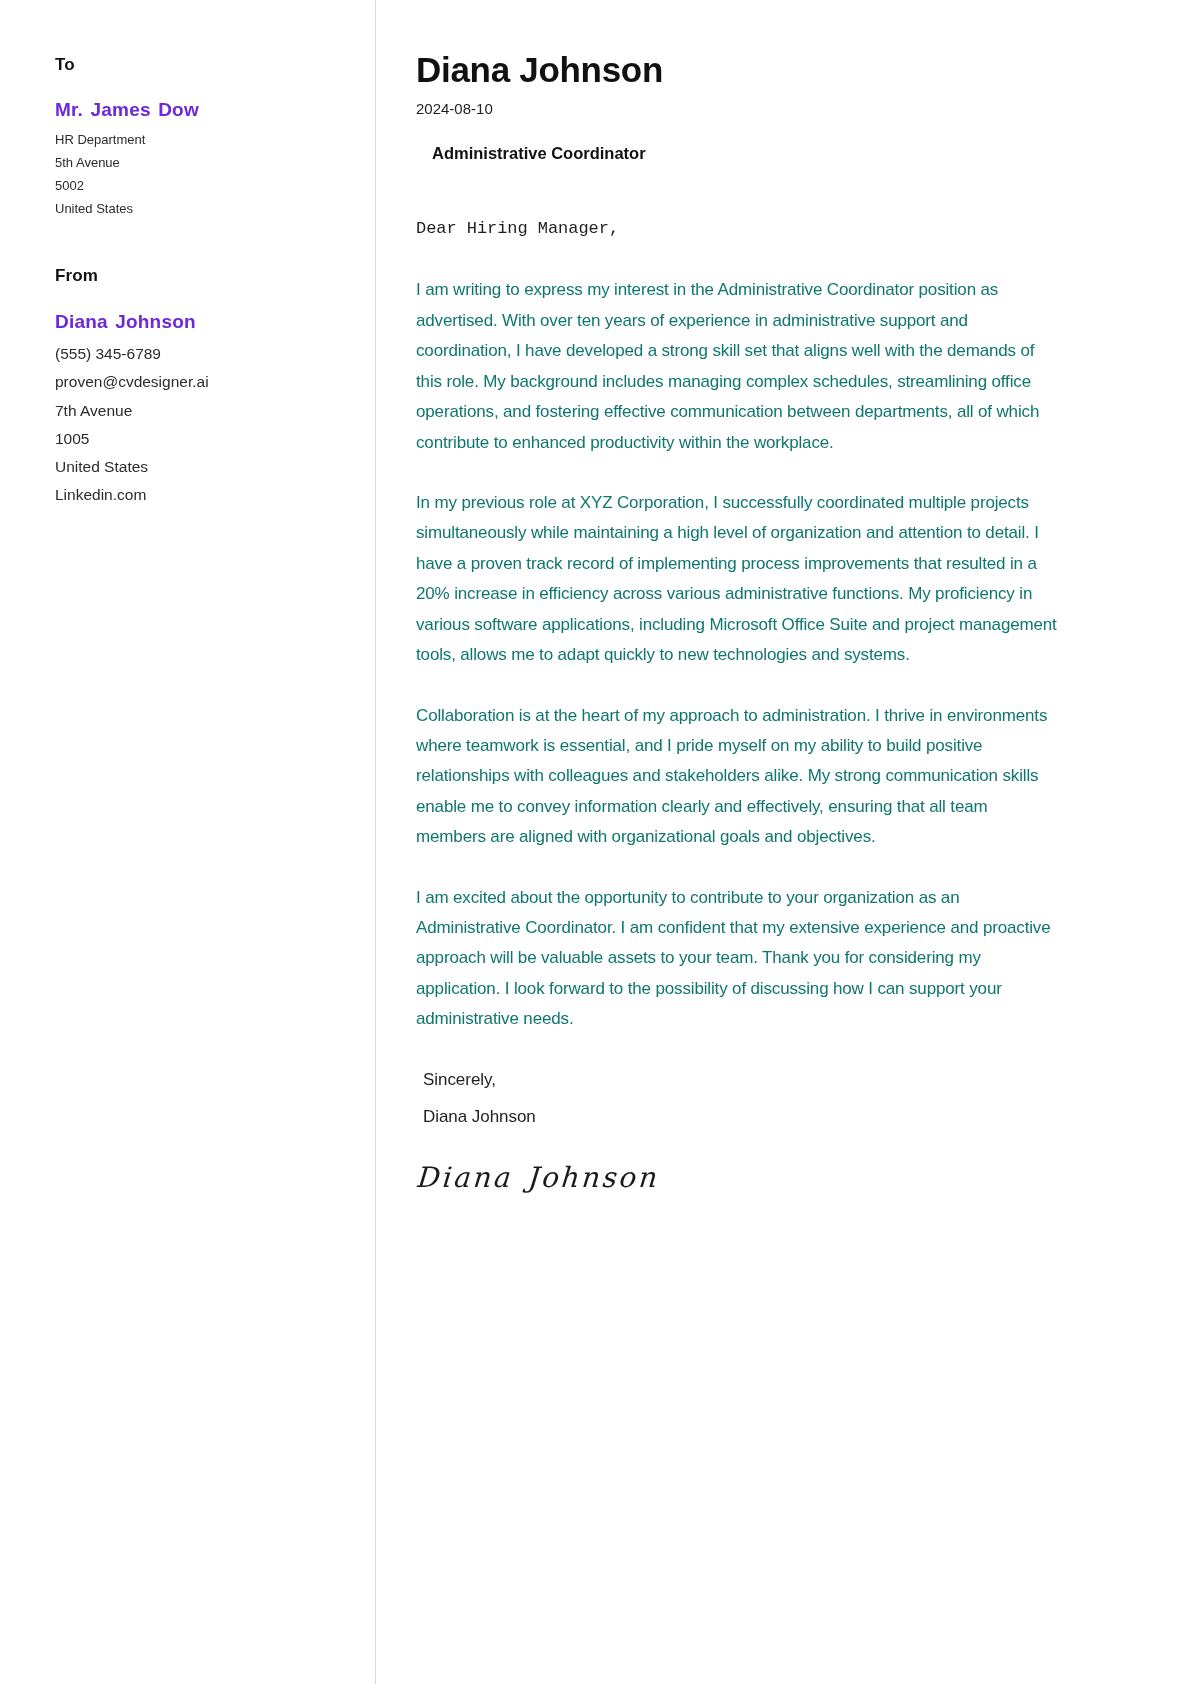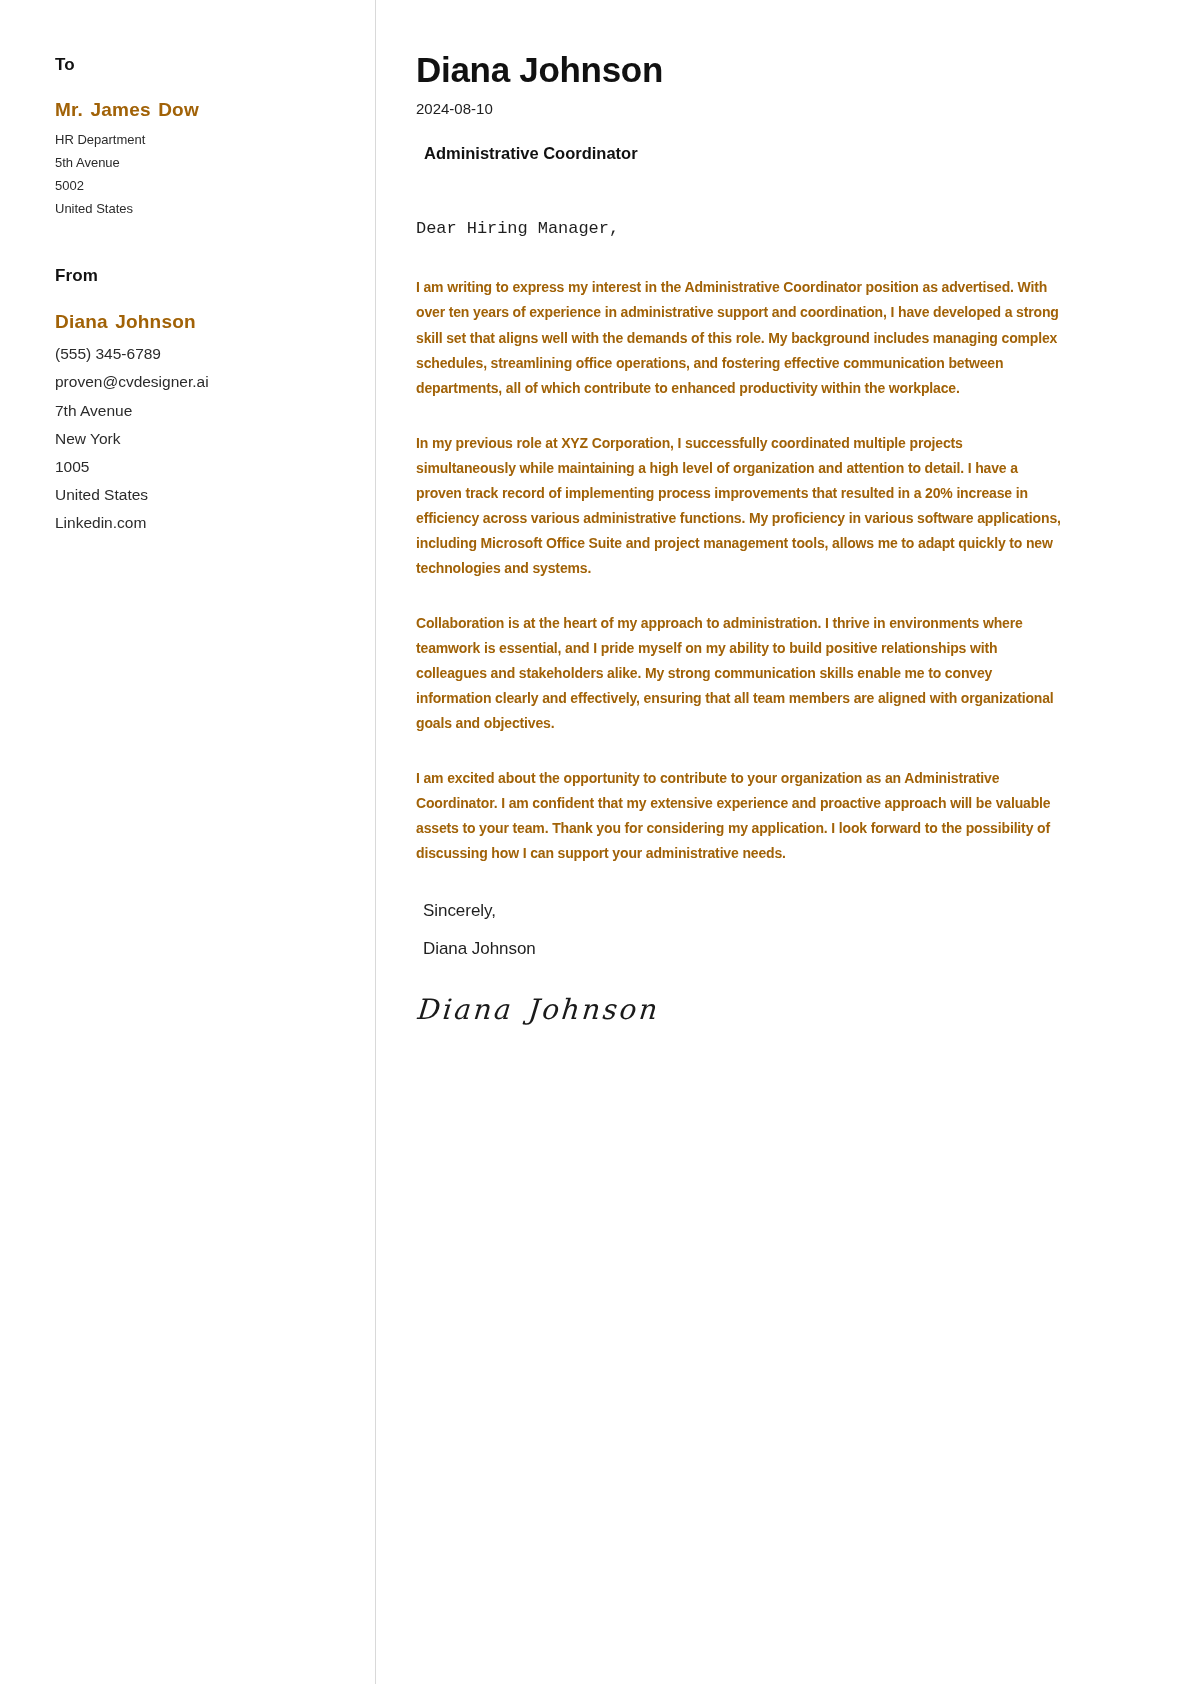--- a/index.html
+++ b/index.html
@@ -47,21 +47,21 @@
   }
 
   .contact-block {
     margin: 0 0 46px 0;
   }
 
   .contact-name {
     font-family: "Liberation Sans", sans-serif;
     font-size: 19px;
     font-weight: bold;
-    color: #a16207;
+    color: #6d28d9;
     line-height: 1.55;
     margin: 0 0 3px 0;
     letter-spacing: 0.2px;
     word-spacing: 2px;
   }
 
   .contact-line {
     font-family: "Liberation Sans", sans-serif;
     font-size: 13px;
     font-weight: 400;
@@ -105,38 +105,38 @@
     line-height: 1.3;
     margin: 0 0 24px 0;
   }
 
   .letter-role {
     font-family: "Liberation Sans", sans-serif;
     font-size: 16.5px;
     font-weight: bold;
     color: #111111;
     line-height: 1.3;
-    margin: 0 0 50px 8px;
+    margin: 0 0 50px 16px;
   }
 
   .salutation {
     font-family: Liberation Mono, monospace;
     font-size: 17px;
     font-weight: 400;
     color: #1f1f1f;
     line-height: 1.78;
     margin: 0 0 31px 0;
     letter-spacing: -0.05px;
   }
 
   .body-para {
     font-family: "Liberation Sans", sans-serif;
-    font-size: 14px;
-    font-weight: 700;
-    color: #a16207;
+    font-size: 17px;
+    font-weight: 400;
+    color: #0f766e;
     line-height: 1.79;
     margin: 0 0 30px 0;
     letter-spacing: -0.15px;
     text-align: left;
     max-width: 645px;
   }
 
   .closing {
     margin-top: 26px;
   }
@@ -181,21 +181,20 @@
       <p class="contact-line">5002</p>
       <p class="contact-line">United States</p>
     </section>
 
     <section class="contact-block from">
       <h2 class="side-heading">From</h2>
       <p class="contact-name">Diana Johnson</p>
       <p class="contact-line">(555) 345-6789</p>
       <p class="contact-line">proven@cvdesigner.ai</p>
       <p class="contact-line">7th Avenue</p>
-      <p class="contact-line">New York</p>
       <p class="contact-line">1005</p>
       <p class="contact-line">United States</p>
       <p class="contact-line">Linkedin.com</p>
     </section>
 
   </aside>
 
   <main class="main">
 
     <h1 class="letter-name">Diana Johnson</h1>

